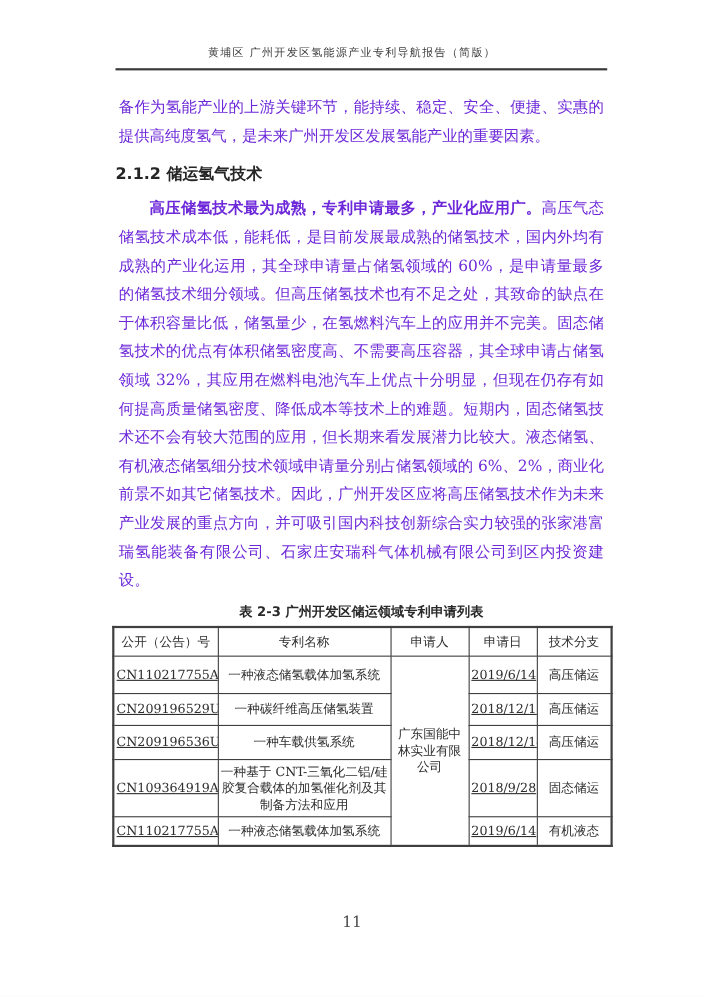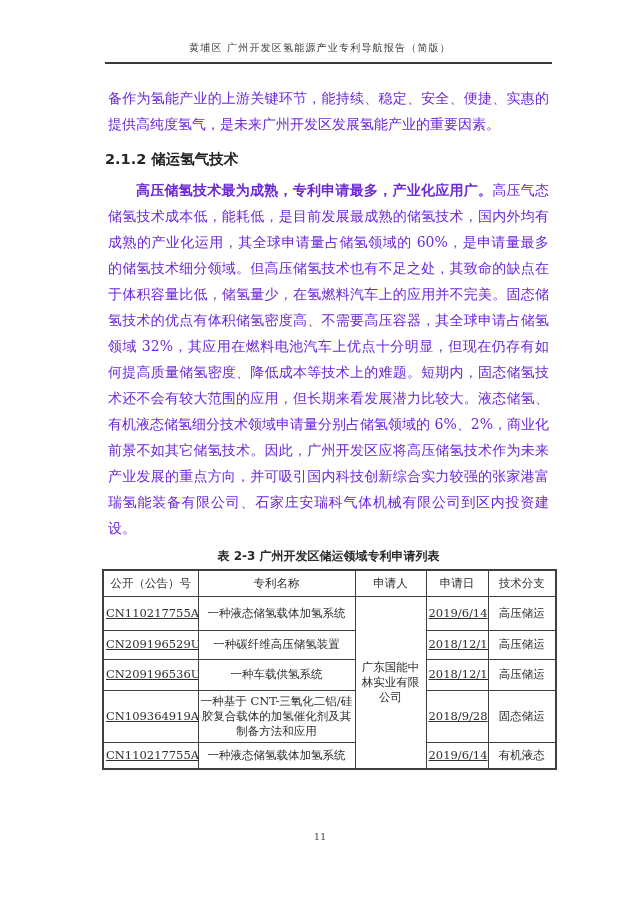--- a/index.html
+++ b/index.html
@@ -78,21 +78,21 @@
   tr.r1 { height: 34px; }
   tr.r2 { height: 29px; }
   tr.r3 { height: 31px; }
   tr.r4 { height: 48px; }
   tr.r5 { height: 27px; }
   td.nowrap { white-space: nowrap; text-decoration: underline; }
   td.applicant { padding: 0 9px; }
   .page-number {
     position: absolute; top: 831px; left: 0; width: 100%;
     text-align: center;
-    font-size: 10px; color: #4a4a4a;
+    font-size: 14px; color: #4a4a4a;
   }
 </style>
 </head>
 <body>
 
 <div class="page">
 
   <div class="running-header">黄埔区 广州开发区氢能源产业专利导航报告（简版）</div>
 
   <div class="header-rule"></div>

